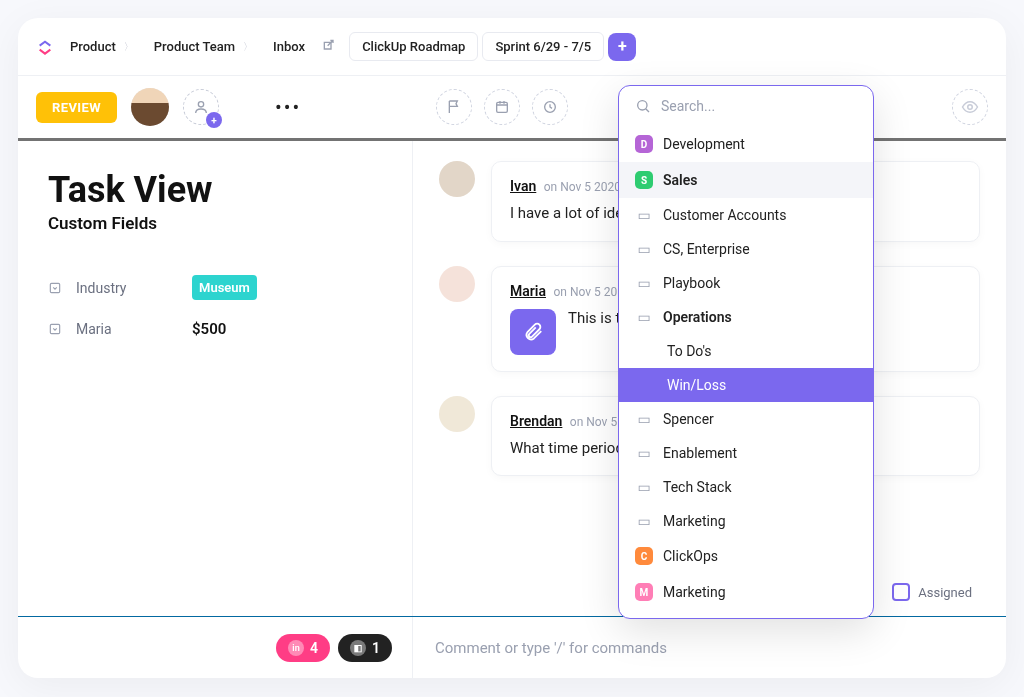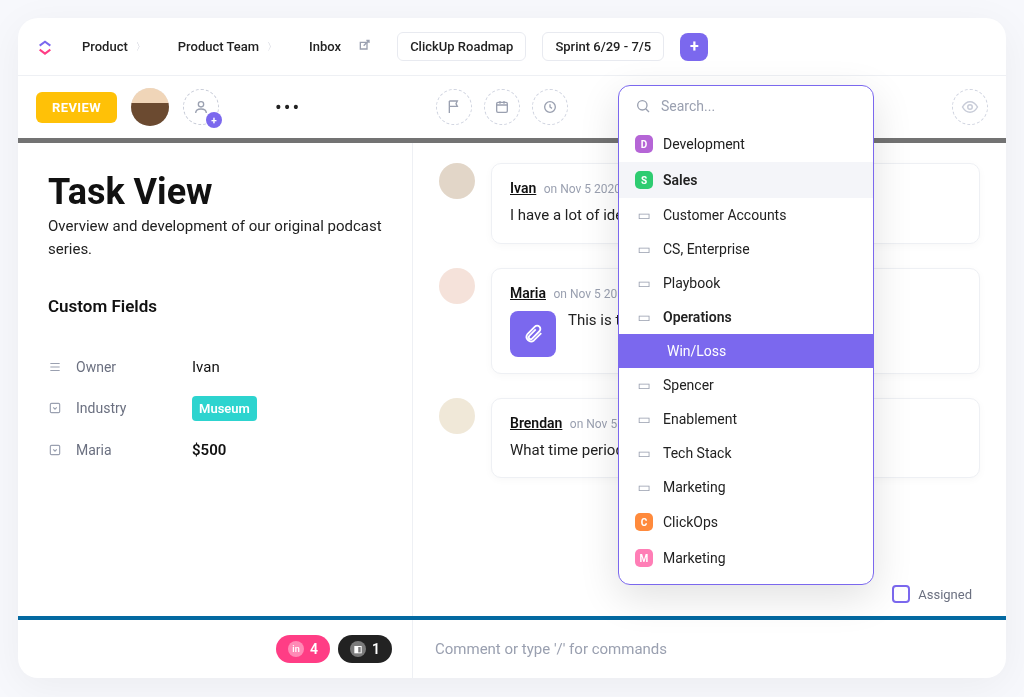--- a/index.html
+++ b/index.html
@@ -1,27 +1,27 @@
 <!DOCTYPE html>
 <html><head>
 <meta charset="utf-8">
 <style>
 *{box-sizing:border-box;margin:0;padding:0;font-family:-apple-system,BlinkMacSystemFont,"Segoe UI",Roboto,Helvetica,Arial,sans-serif}
 body{background:#f7f8fc;width:1024px;height:697px;overflow:hidden;position:relative}
 .app{background:#fff;border-radius:20px;margin:18px;box-shadow:0 8px 40px rgba(0,0,0,0.05);height:660px;position:relative;overflow:hidden}
 
-.crumbs{display:flex;align-items:center;gap:16px;padding:14px 18px;border-bottom:1px solid #eef0f4}
+.crumbs{display:flex;align-items:center;gap:4px;padding:14px 18px;border-bottom:1px solid #eef0f4}
 .logo{width:18px;height:18px;display:inline-flex;align-items:center;justify-content:center;margin-right:4px}
 .crumb{display:inline-flex;align-items:center;gap:6px;font-size:13px;color:#222;font-weight:500;padding:6px 12px;border:1px solid #e8eaf0;border-radius:6px;background:#fff;cursor:pointer}
 .crumb.plain{border:none;background:transparent;padding:6px 8px}
 .crumb .chev{color:#c0c4d0;font-size:10px;margin-left:2px}
 .inbox-out{color:#9aa0b0;display:inline-flex}
 .plus-btn{width:28px;height:28px;border-radius:8px;background:#7b68ee;color:#fff;display:flex;align-items:center;justify-content:center;font-size:16px;font-weight:700;cursor:pointer}
 
-.subhead{display:flex;align-items:center;justify-content:space-between;padding:12px 18px;border-bottom:5px solid #737373}
+.subhead{display:flex;align-items:center;justify-content:space-between;padding:12px 18px;border-bottom:3px solid #737373}
 .subhead-left{display:flex;align-items:center;gap:14px}
 .review-badge{background:#ffc107;color:#fff;font-weight:700;font-size:13px;letter-spacing:.4px;padding:8px 16px;border-radius:6px}
 .avatar{width:38px;height:38px;border-radius:50%;background:#e8eaf0;display:inline-flex;align-items:center;justify-content:center;position:relative;overflow:visible}
 .avatar-add{width:36px;height:36px;border:1.5px dashed #c8ccd8;border-radius:50%;display:inline-flex;align-items:center;justify-content:center;position:relative}
 .avatar-add .plus-dot{position:absolute;right:-4px;bottom:-4px;width:16px;height:16px;background:#7b68ee;border-radius:50%;display:flex;align-items:center;justify-content:center;color:#fff;font-size:10px;font-weight:700}
 .more{font-size:20px;color:#222;letter-spacing:2px;cursor:pointer;padding:0 8px}
 .subhead-right{display:flex;align-items:center;gap:12px}
 .icon-circ{width:36px;height:36px;border:1.5px dashed #d0d4e0;border-radius:50%;display:flex;align-items:center;justify-content:center;color:#9aa0b0}
 .eye{color:#c8ccd8}
 
@@ -58,21 +58,21 @@
 .dd-row.sel{background:#7b68ee;color:#fff}
 .dd-row.sub{padding-left:48px}
 .dd-sq{width:18px;height:18px;border-radius:5px;display:inline-flex;align-items:center;justify-content:center;color:#fff;font-size:10px;font-weight:700;flex-shrink:0}
 .dd-sq.p{background:#b565d6}
 .dd-sq.g{background:#2ecc71}
 .dd-sq.o{background:#ff8a3c}
 .dd-sq.pk{background:#ff7eb6}
 .dd-ico{width:18px;display:inline-flex;justify-content:center;color:#9aa0b0}
 .bold{font-weight:600}
 
-.footer{position:absolute;bottom:0;left:0;right:0;height:62px;border-top:4px solid #0369a1;display:flex;align-items:center}
+.footer{position:absolute;bottom:0;left:0;right:0;height:62px;border-top:1px solid #0369a1;display:flex;align-items:center}
 .foot-left{width:395px;border-right:1px solid #eef0f4;height:100%;display:flex;align-items:center;justify-content:flex-end;padding-right:20px;gap:8px}
 .foot-right{flex:1;padding:0 22px;color:#9aa0b0;font-size:15px}
 .pill{display:inline-flex;align-items:center;gap:6px;padding:6px 12px;border-radius:18px;color:#fff;font-weight:600;font-size:14px}
 .pill.pink{background:#ff3d85}
 .pill.dark{background:#222}
 .pill .dot{width:16px;height:16px;border-radius:50%;background:rgba(255,255,255,0.4);display:inline-flex;align-items:center;justify-content:center;font-size:9px}
 .avatar-img{width:100%;height:100%;border-radius:50%;background:linear-gradient(#f0d5b8 40%,#6b4a30 40%);}
 </style>
 </head>
 <body>
@@ -148,32 +148,22 @@
             <path d="M2 12s4-7 10-7 10 7 10 7-4 7-10 7S2 12 2 12z"></path>
             <circle cx="12" cy="12" r="3"></circle>
           </svg>
         </span>
     </div>
   </div>
 
   <div class="main">
     <div class="left">
       <div class="title">Task View</div>
-      <div class="desc">Overview and development of our original podcast series.</div>
       <div class="section-h">Custom Fields</div>
 
-      <div class="field-row">
-        <span class="field-ico">
-            <svg width="14" height="14" viewBox="0 0 24 24" fill="none" stroke="currentColor" stroke-width="2">
-              <path d="M4 6h16M4 12h16M4 18h16"></path>
-            </svg>
-          </span>
-        <span class="field-label">Owner</span>
-        <span class="field-val">Ivan</span>
-      </div>
       <div class="field-row">
         <span class="field-ico">
             <svg width="14" height="14" viewBox="0 0 24 24" fill="none" stroke="currentColor" stroke-width="2">
               <rect x="4" y="4" width="16" height="16" rx="2"></rect>
               <path d="M9 11l3 3 3-3"></path>
             </svg>
           </span>
         <span class="field-label">Industry</span>
         <span class="tag">Museum</span>
       </div>
@@ -264,20 +254,23 @@
         <span>CS, Enterprise</span>
       </div>
     <div class="dd-row">
         <span class="dd-ico">▭</span>
         <span>Playbook</span>
       </div>
     <div class="dd-row">
         <span class="dd-ico">▭</span>
         <span class="bold">Operations</span>
       </div>
+    <div class="dd-row sub">
+        <span>To Do's</span>
+      </div>
     <div class="dd-row sub sel">
         <span>Win/Loss</span>
       </div>
     <div class="dd-row">
         <span class="dd-ico">▭</span>
         <span>Spencer</span>
       </div>
     <div class="dd-row">
         <span class="dd-ico">▭</span>
         <span>Enablement</span>

